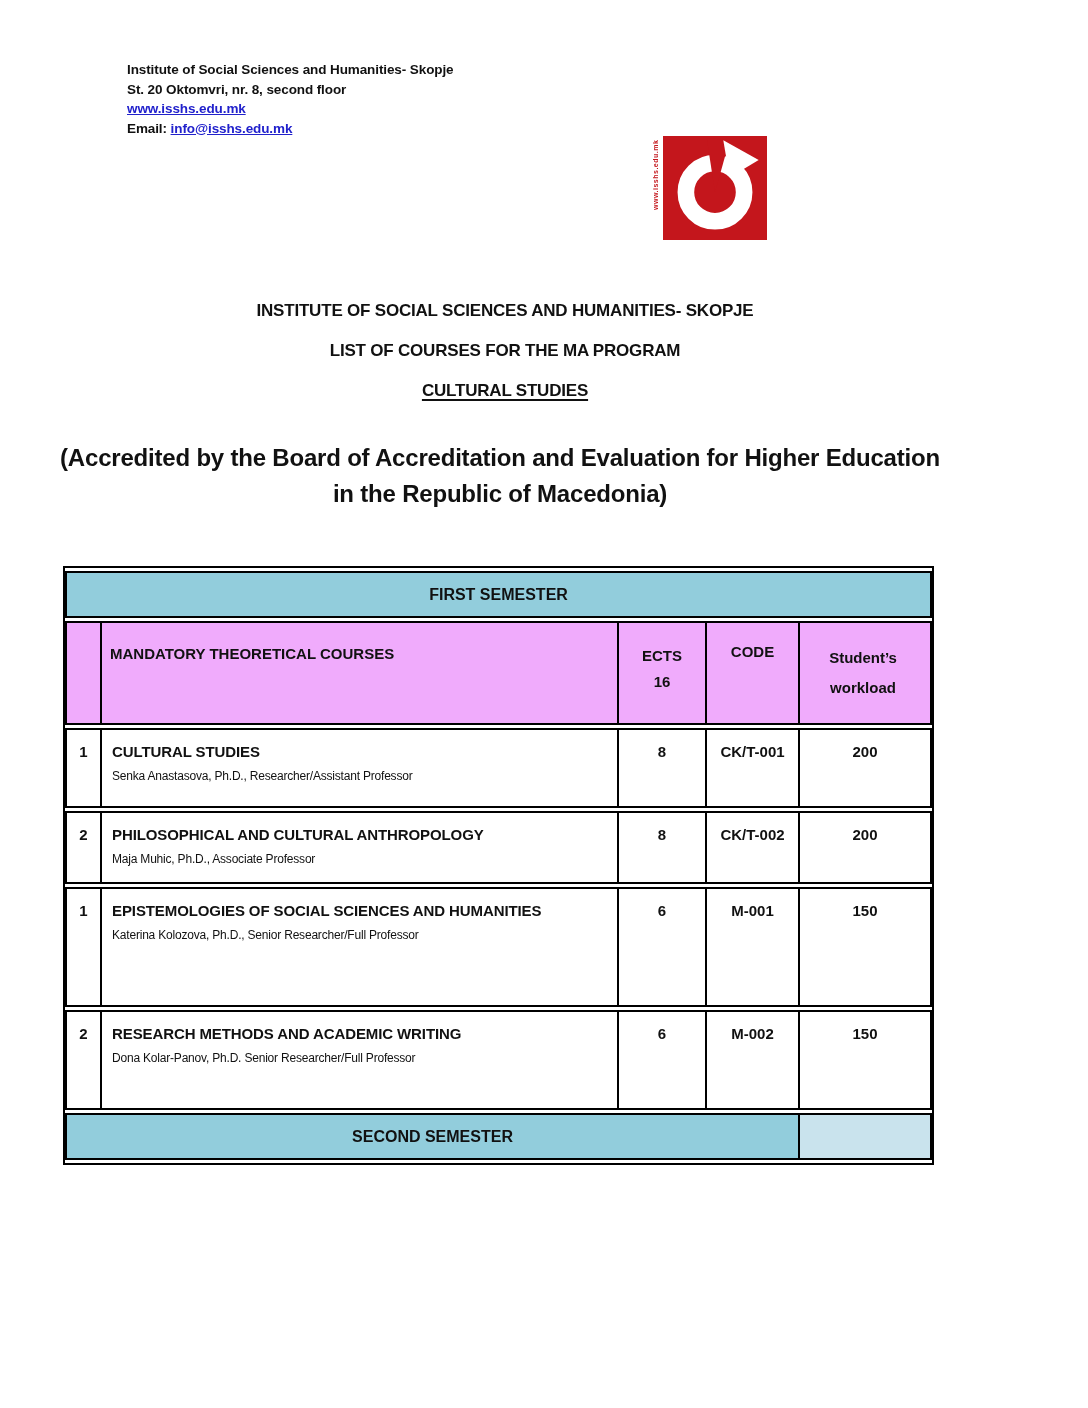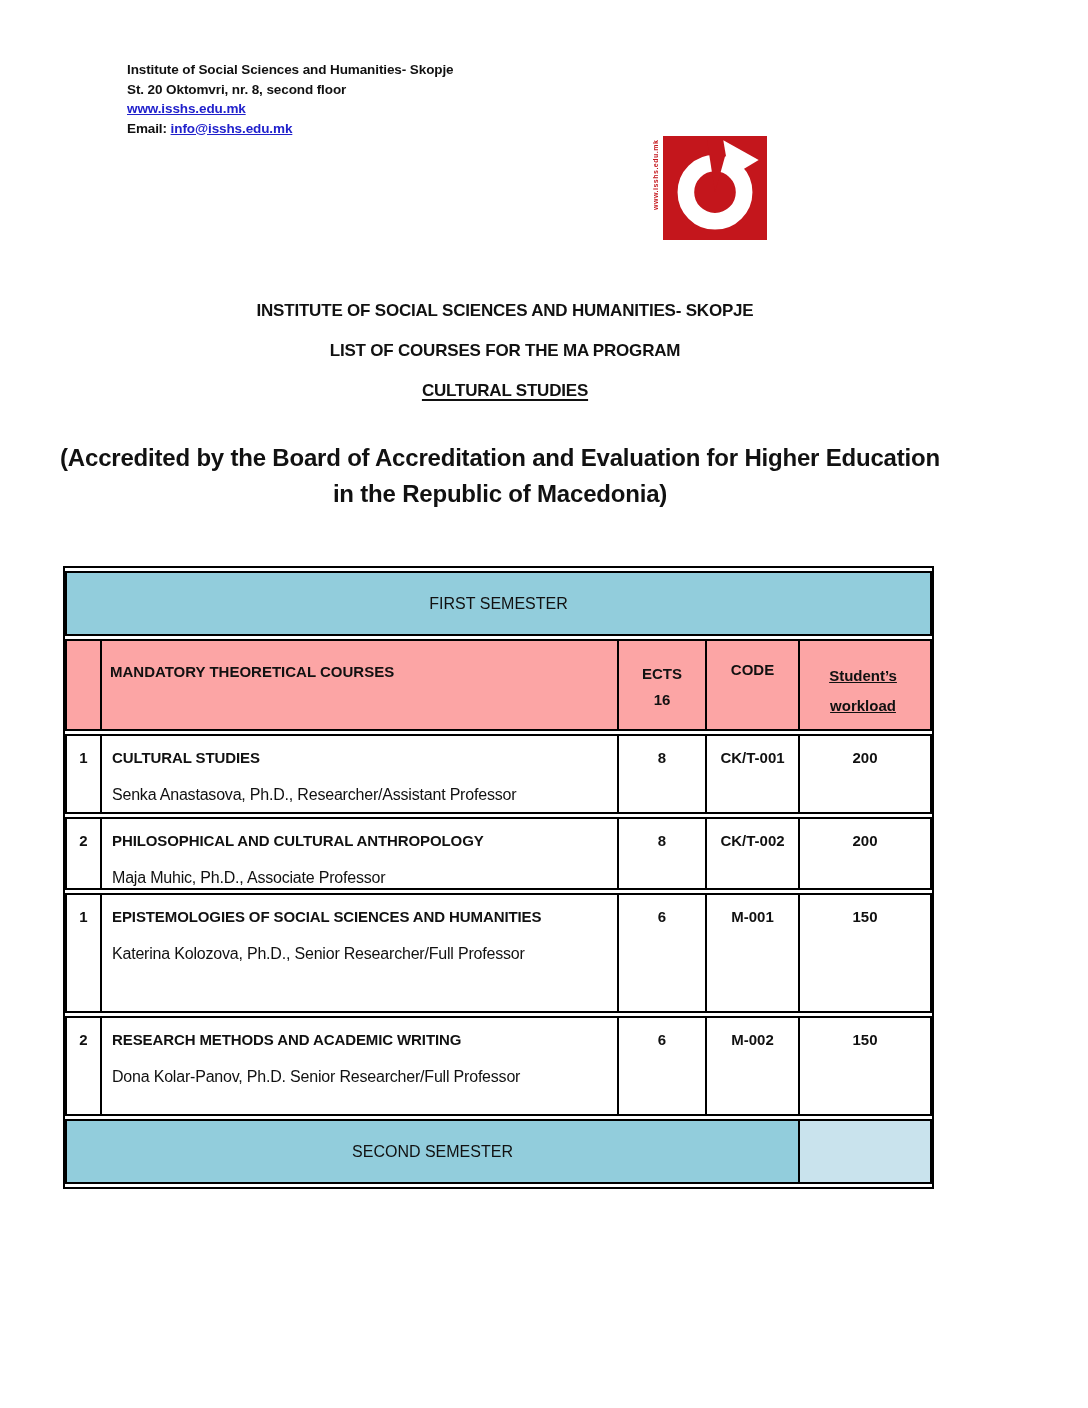--- a/index.html
+++ b/index.html
@@ -46,37 +46,37 @@
     width: 867px; table-layout: fixed;
     border-collapse: separate; border-spacing: 0 3px;
     border: 2px solid #000; background: #fff;
     font-size: 15px;
   }
   td { border: 2px solid #000; vertical-align: top; overflow: hidden; }
   td + td { border-left: 0; }
 
   tr.r-sem td {
     background: #92CDDC; text-align: center; vertical-align: middle;
-    font-weight: normal; font-size: 16px; height: 65px;
+    font-weight: bold; font-size: 16px; height: 47px;
   }
   tr.r-sem td.cell-last { background: #C9E3ED; }
 
-  tr.r-hdr td { background: #fca5a5; height: 92px; }
+  tr.r-hdr td { background: #f0abfc; height: 104px; }
   tr.r-hdr td.cell-course { padding: 22px 8px 0 8px; font-weight: bold; }
   tr.r-hdr td.cell-ects, tr.r-hdr td.cell-code, tr.r-hdr td.cell-wl {
     padding-top: 20px; text-align: center; font-weight: bold;
   }
   tr.r-hdr .two-line div { line-height: 26px; }
-  tr.r-hdr td.cell-wl { padding-left: 10px; padding-right: 14px; line-height: 30px; text-decoration: underline; }
+  tr.r-hdr td.cell-wl { padding-left: 10px; padding-right: 14px; line-height: 30px; }
 
   tr.r-data td { background: #fff; }
   tr.r-data td.cell-num { text-align: center; font-weight: bold; padding-top: 13px; }
   tr.r-data td.cell-course { padding: 13px 10px 0 10px; }
   .course-title { font-weight: bold; letter-spacing: -0.1px; }
-  .professor { display: block; margin-top: 20px; font-size: 16px; font-weight: normal; letter-spacing: -0.2px; }
+  .professor { display: block; margin-top: 9px; font-size: 12px; font-weight: normal; letter-spacing: -0.2px; }
   tr.r-data td.cell-ects, tr.r-data td.cell-code, tr.r-data td.cell-wl {
     text-align: center; font-weight: bold; padding-top: 13px;
   }
 </style>
 </head>
 <body>
 
 <div class="contact">
   <div>Institute of Social Sciences and Humanities- Skopje</div>
   <div>St. 20 Oktomvri, nr. 8, second floor</div>

